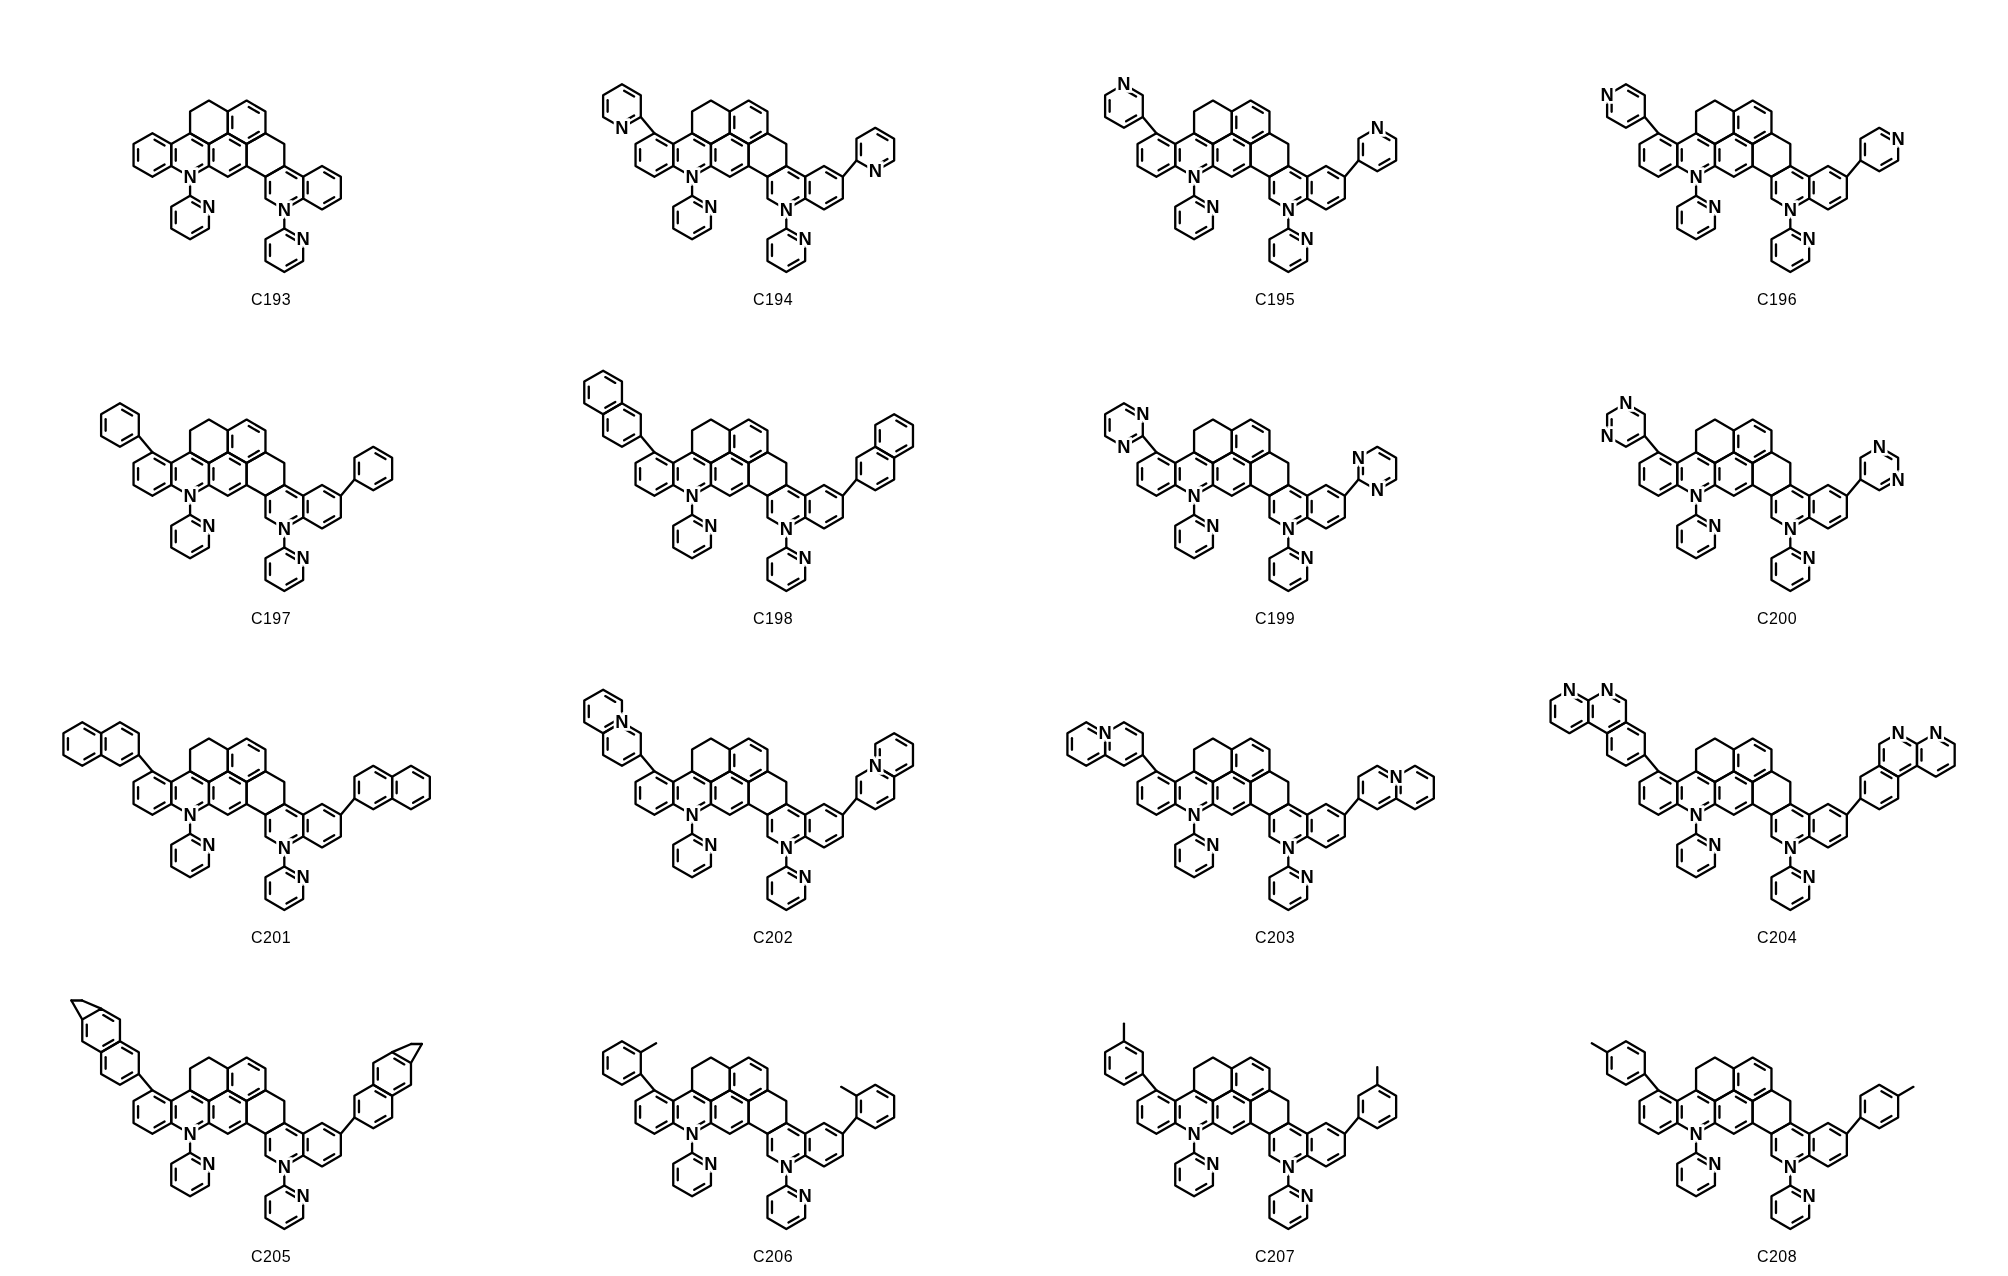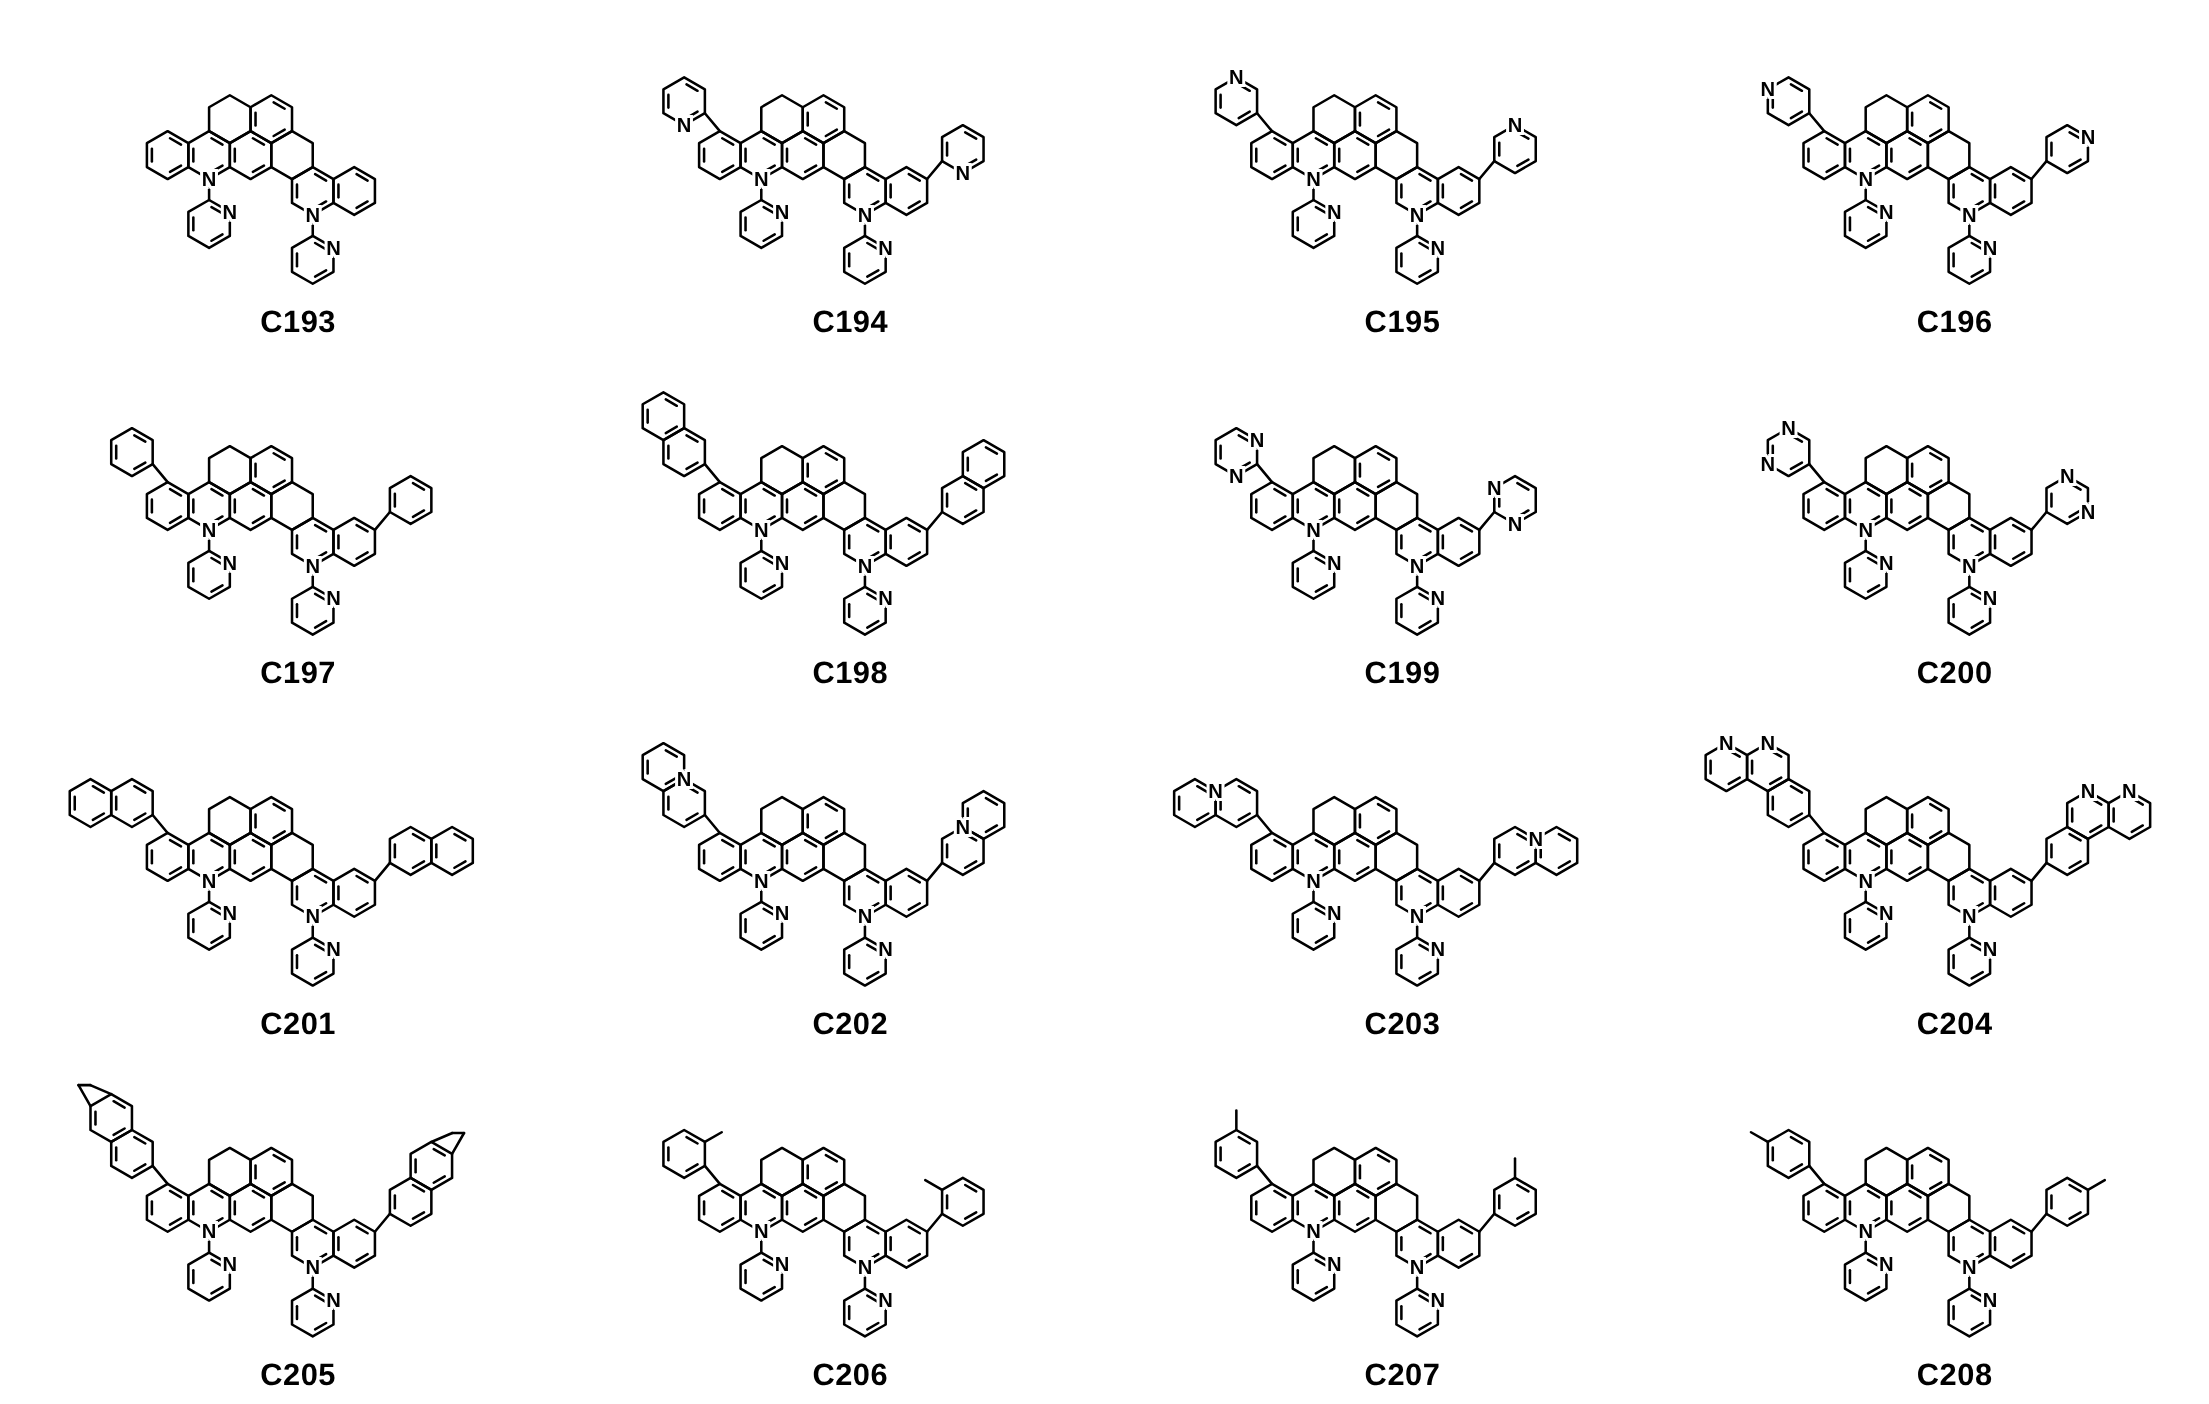--- a/index.html
+++ b/index.html
@@ -23,22 +23,22 @@
     justify-content: flex-end;
     margin: 0;
     overflow: hidden;
   }
   .mol {
     width: 478px;
     height: 272px;
     display: block;
   }
   .lbl {
-    font-weight: bold;
-    font-size: 28px;
+    font-weight: normal;
+    font-size: 16px;
     color: #000000;
     letter-spacing: 0.5px;
     padding: 0 0 10px 0;
     text-align: center;
     margin-left: 40px;
   }
   svg .bond {
     stroke: #000000;
     stroke-width: 1.7;
     fill: none;

